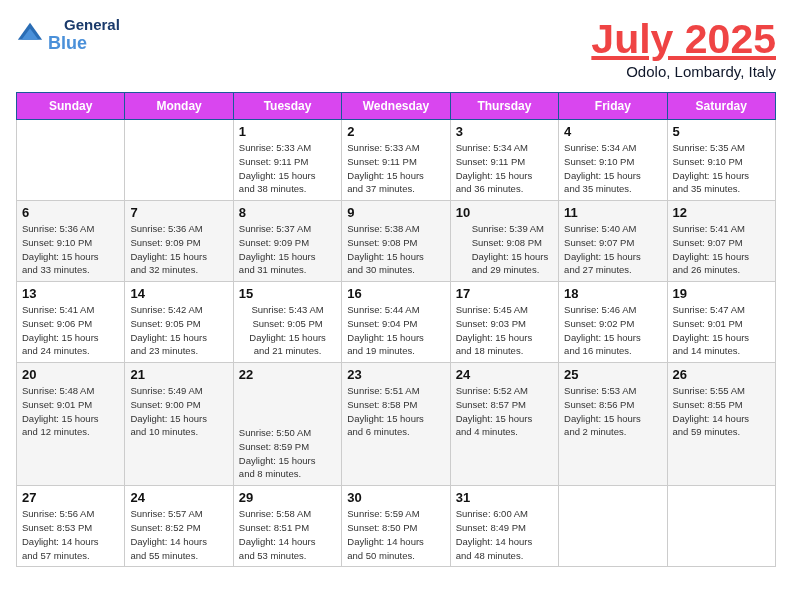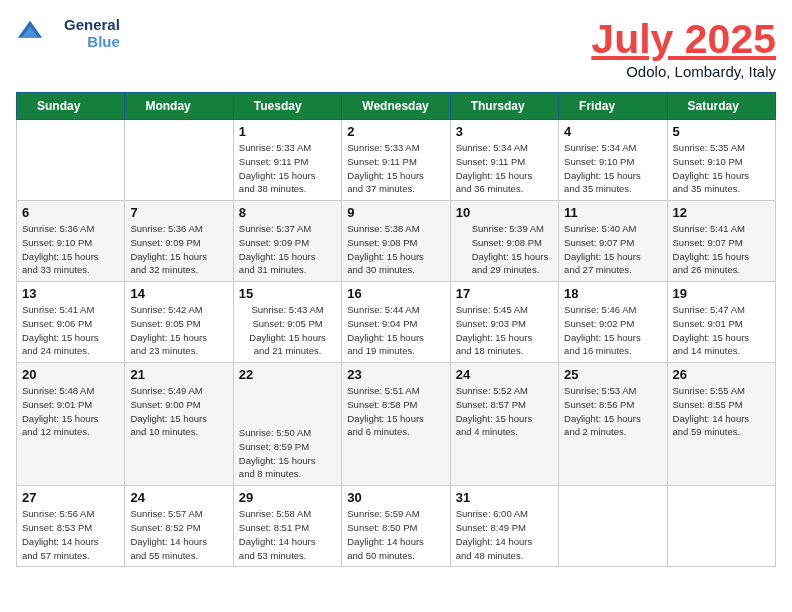--- a/index.html
+++ b/index.html
@@ -37,26 +37,26 @@
     .location {
       font-size: 15px;
       color: #0f172a;
     }
     .calendar {
       width: 100%;
       border-collapse: collapse;
       border: 1px solid #ccc;
     }
     .calendar th {
-      background-color: #15803d;
+      background-color: #d946ef;
       color: #fff;
       font-size: 12px;
       font-weight: bold;
-      padding: 6px 20px;
-      text-align: left;
+      padding: 6px 4px;
+      text-align: center;
       border: 1px solid #1a5a9a;
     }
     .calendar td {
       vertical-align: top;
       border: 1px solid #ccc;
       padding: 4px 5px;
       width: 108px;
       min-height: 80px;
       background: #fff;
       font-size: 10px;
@@ -85,21 +85,21 @@
 <body>
 
 <div class="header">
   <div class="logo">
     <svg class="logo-icon" viewBox="0 0 30 30" xmlns="http://www.w3.org/2000/svg">
       <polygon points="15,2 28,20 2,20" fill="#2a6db5"></polygon>
       <polygon points="15,8 24,20 6,20" fill="#4a90d9"></polygon>
     </svg>
     <div>
       <div style="font-size:15px;font-weight:bold;color:#1a3a6b;margin-left:16px;">General</div>
-      <div style="font-size:15px;font-weight:bold;color:#4a90d9;text-align:right;">Blue</div>
+      <div style="font-size:18px;font-weight:bold;color:#4a90d9;">Blue</div>
     </div>
   </div>
   <div class="title-block">
     <div class="month-title">July 2025</div>
     <div class="location">Odolo, Lombardy, Italy</div>
   </div>
 </div>
 
 <table class="calendar">
   <thead>

